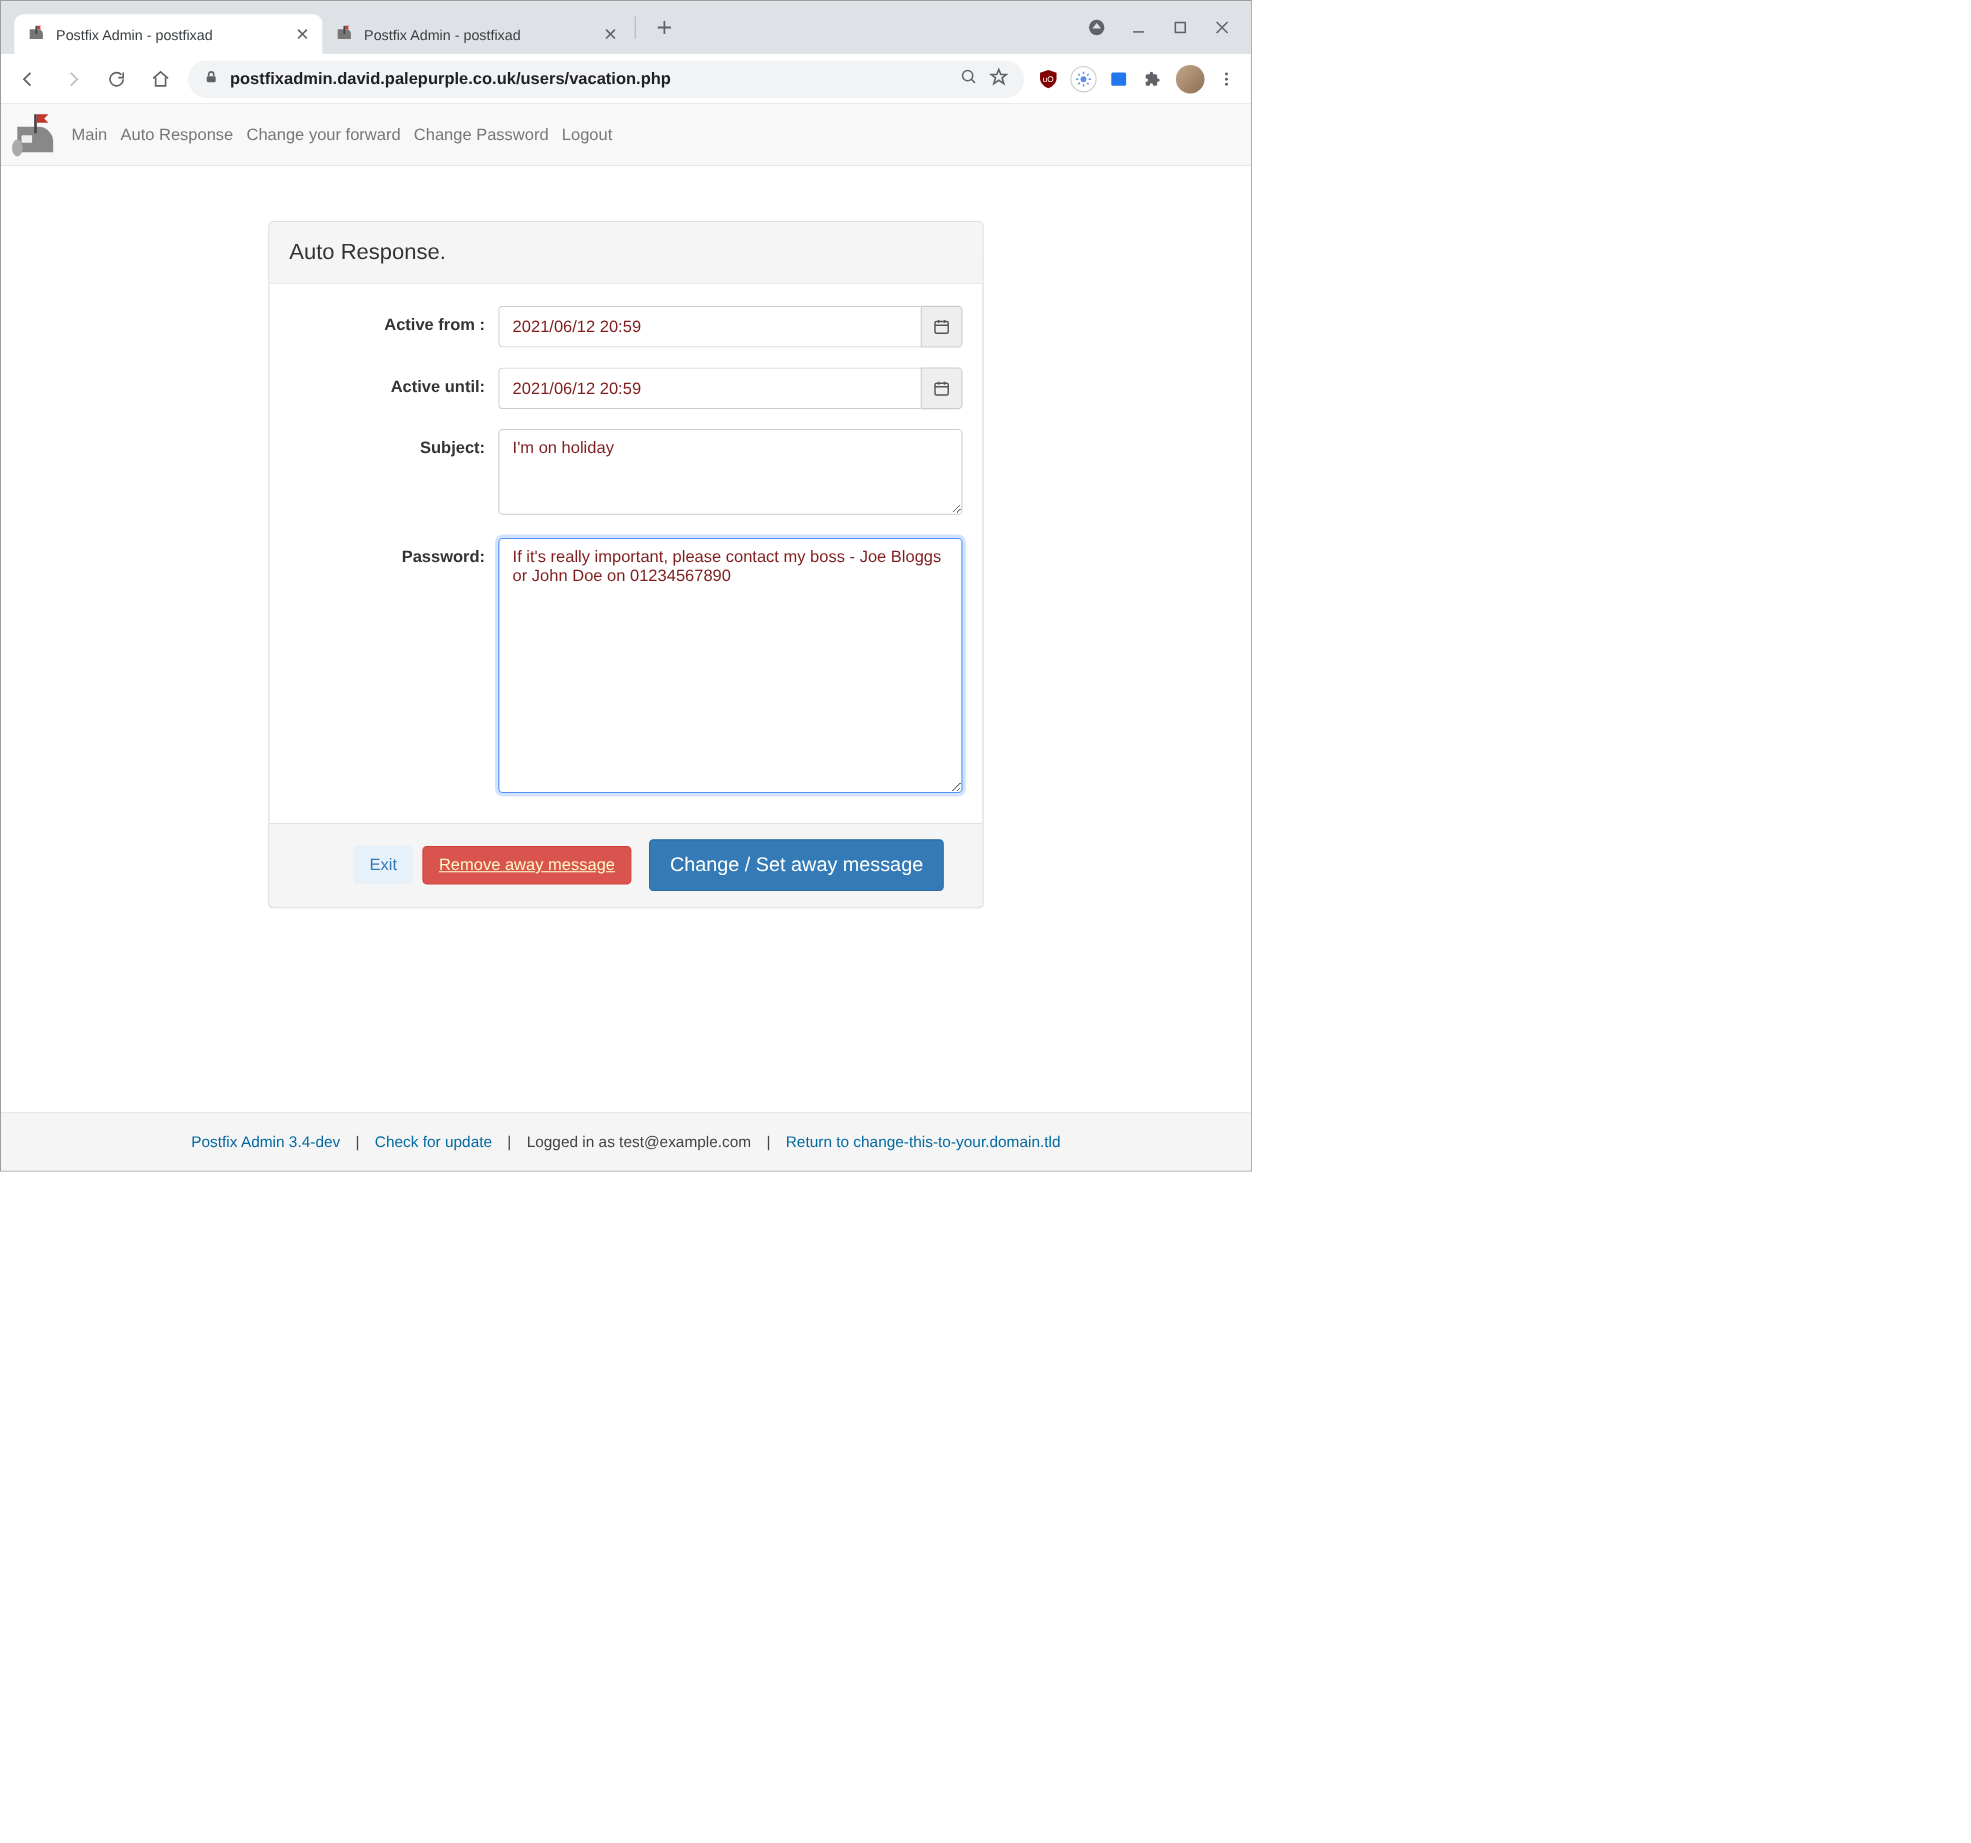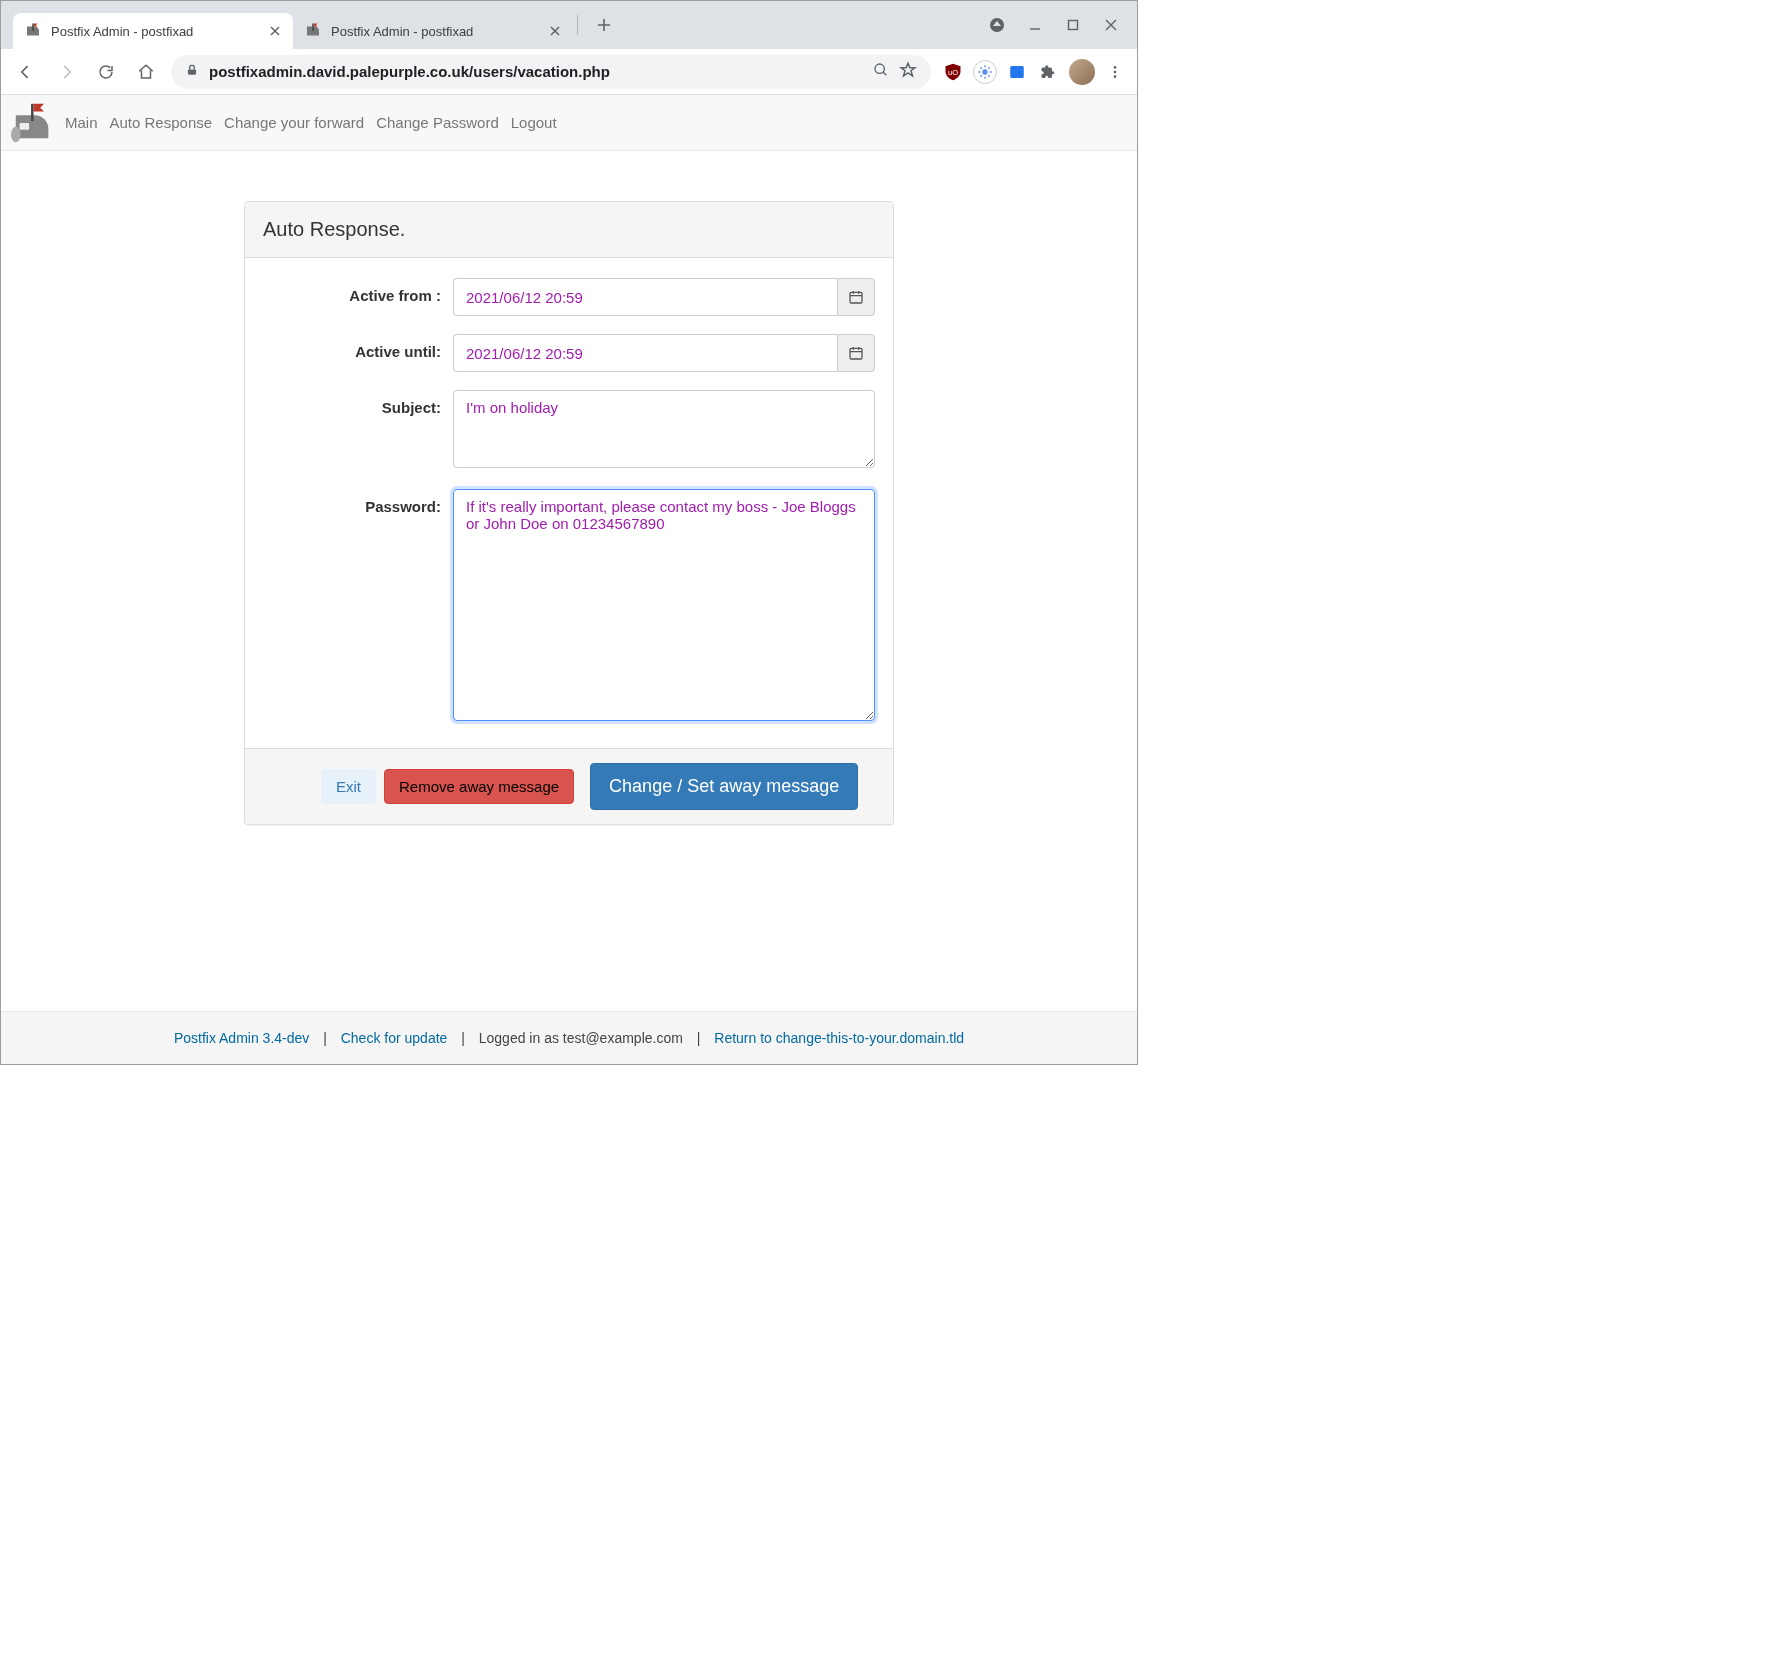--- a/index.html
+++ b/index.html
@@ -39,35 +39,35 @@
   .main-area { flex: 1; background:#fff; }
   .panel { width: 650px; margin: 50px auto 30px auto; background: #fff; border: 1px solid #ddd; border-radius: 4px; box-shadow: 0 1px 1px rgba(0,0,0,.05); }
   .panel-heading { background: #f5f5f5; border-bottom: 1px solid #ddd; padding: 16px 18px; border-radius: 4px 4px 0 0; }
   .panel-title { font-size: 20px; color: #333; font-weight: 500; }
   .panel-body { padding: 20px 18px; }
 
   .form-group { display: flex; align-items: flex-start; margin-bottom: 18px; }
   .form-label { width: 190px; text-align: right; padding: 9px 12px 0 0; font-weight: bold; font-size: 15px; color:#333; }
   .form-control-wrap { flex: 1; }
   .input-group { display: flex; }
-  .form-control { width: 100%; padding: 8px 12px; font-size: 15px; border: 1px solid #ccc; border-radius: 4px; color: #a21caf; background:#fff; height: 38px; }
+  .form-control { width: 100%; padding: 8px 12px; font-size: 15px; border: 1px solid #ccc; border-radius: 4px; color: #7f1d1d; background:#fff; height: 38px; }
   .input-group .form-control { border-radius: 4px 0 0 4px; border-right: none; }
   .input-addon { width: 42px; background: #eee; border: 1px solid #ccc; border-radius: 0 4px 4px 0; display:flex; align-items:center; justify-content:center; color:#555; }
   select.form-control { appearance: none; background-image: none; padding-right: 28px; }
   .select-wrap { position: relative; }
   .select-caret { position: absolute; right: 10px; top: 50%; transform: translateY(-50%); pointer-events: none; color:#555; }
   textarea.form-control { height: auto; resize: both; font-family: inherit; }
   textarea.subject { height: 78px; }
   textarea.message { height: 232px; border-color:#4d90fe; outline: none; box-shadow: 0 0 0 3px rgba(77,144,254,.25); }
 
   .panel-footer { background: #f5f5f5; border-top: 1px solid #ddd; padding: 14px 18px; border-radius: 0 0 4px 4px; display:flex; align-items:center; gap: 8px; justify-content: flex-start; }
   .panel-footer .spacer-left { width: 50px; }
   .btn { display: inline-flex; align-items:center; justify-content:center; padding: 8px 14px; border-radius: 4px; font-size: 15px; cursor: pointer; border: 1px solid transparent; }
   .btn-light { background: #e7f1fa; color: #337ab7; }
-  .btn-danger { background: #d9534f; color: #000000; border-color:#d43f3a; }
+  .btn-danger { background: #d9534f; color: #fef9c3; border-color:#d43f3a;text-decoration:underline; }
   .btn-primary { background: #337ab7; color: #fff; border-color:#2e6da4; font-size: 18px; padding: 12px 18px; }
 
   .footer { background: #f5f5f5; border-top: 1px solid #e7e7e7; padding: 18px 10px; text-align: center; font-size: 14px; color: #444; }
   .footer a { color: #0369a1; text-decoration: none; }
   .footer .sep { margin: 0 10px; color: #444; }
 
   
   .bottom-gap { height: 560px; }
 </style>
 </head>

